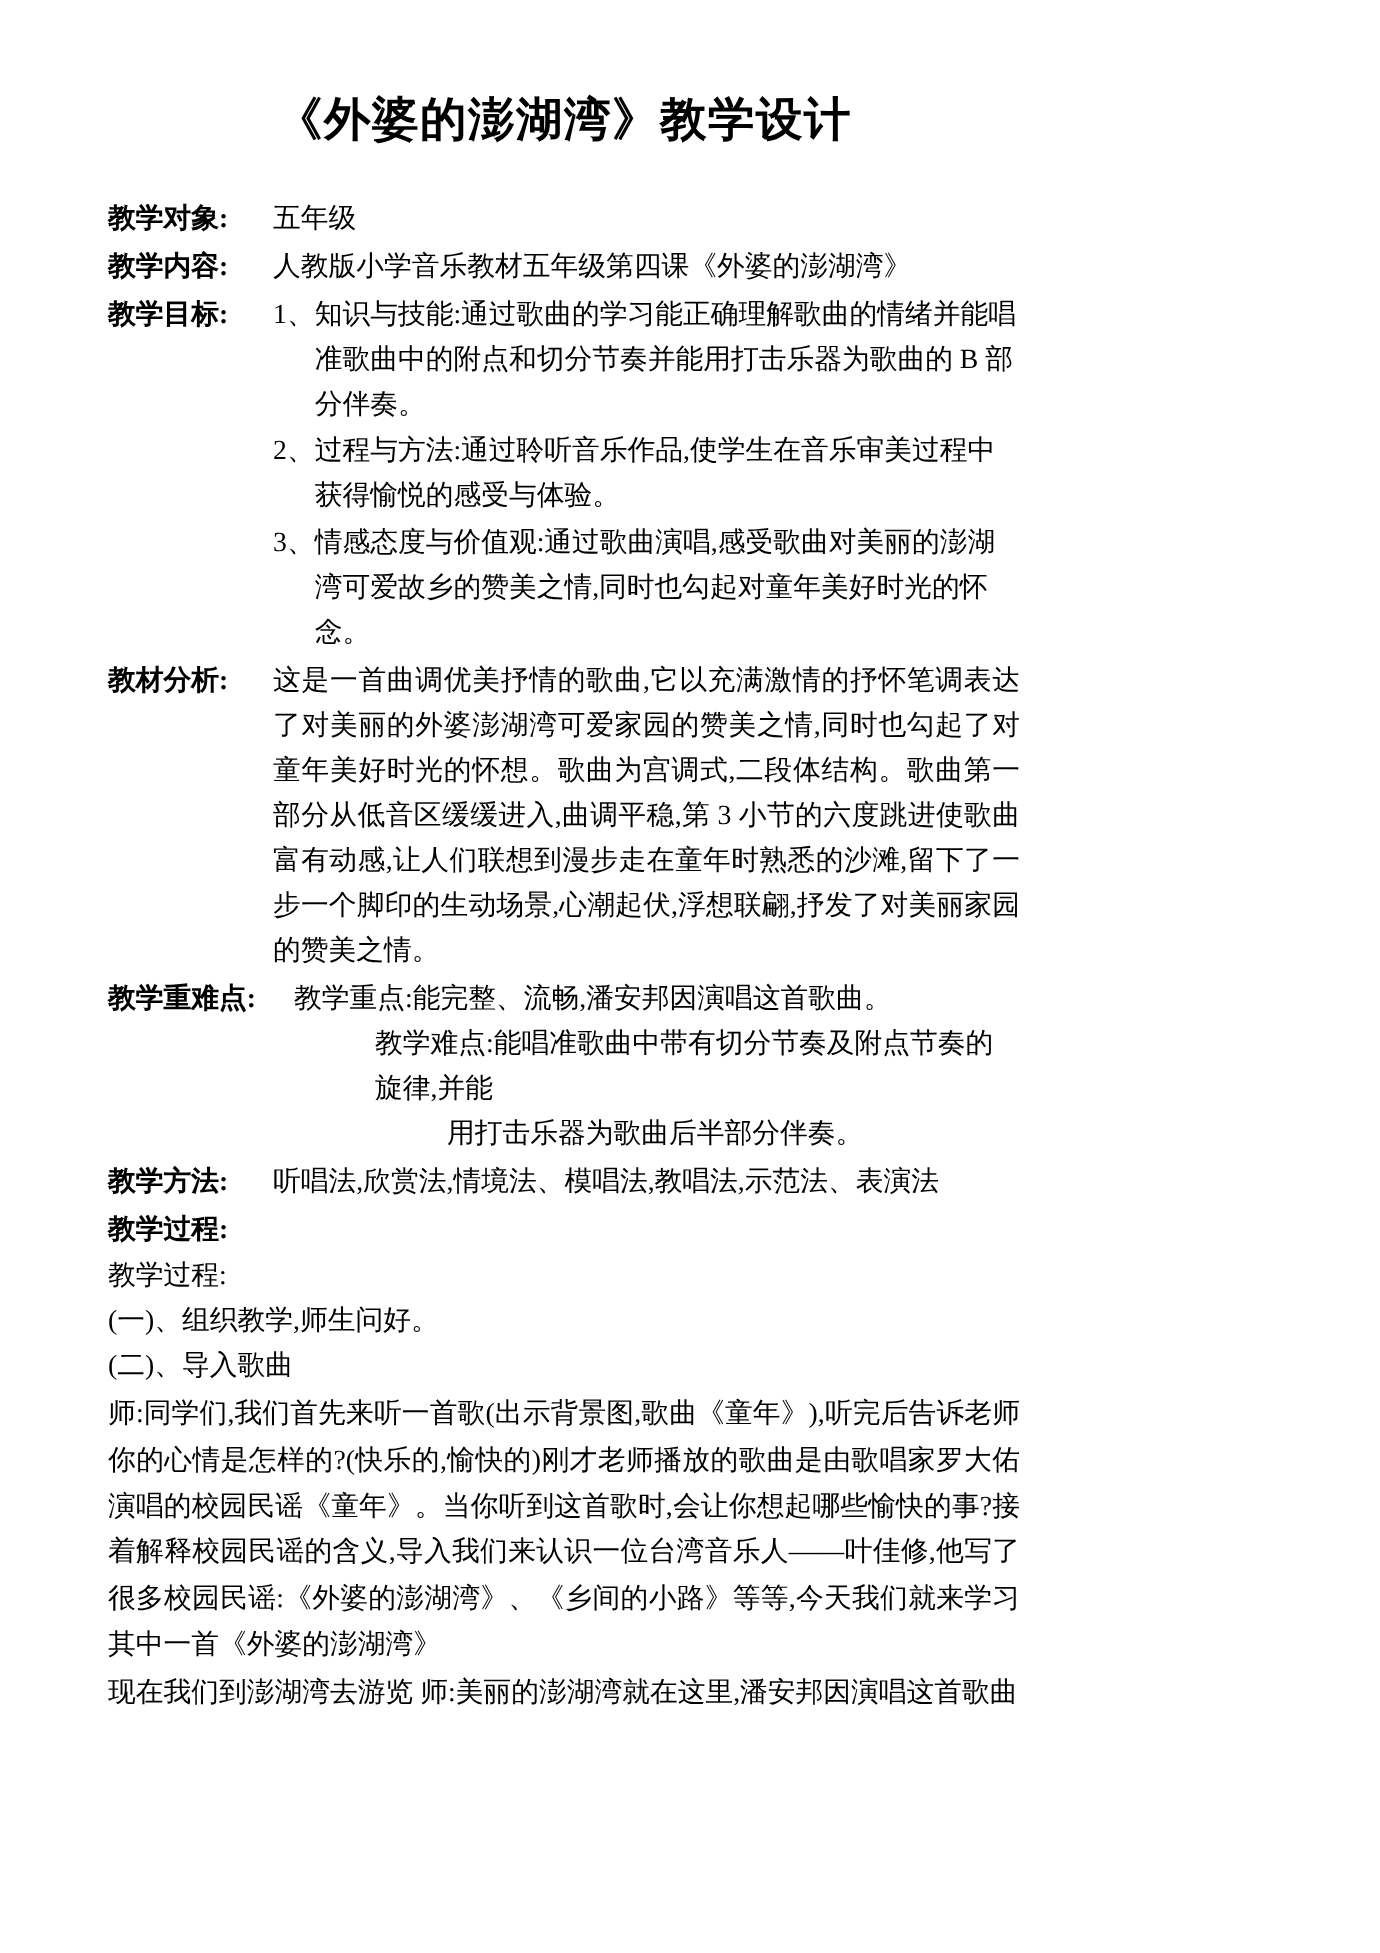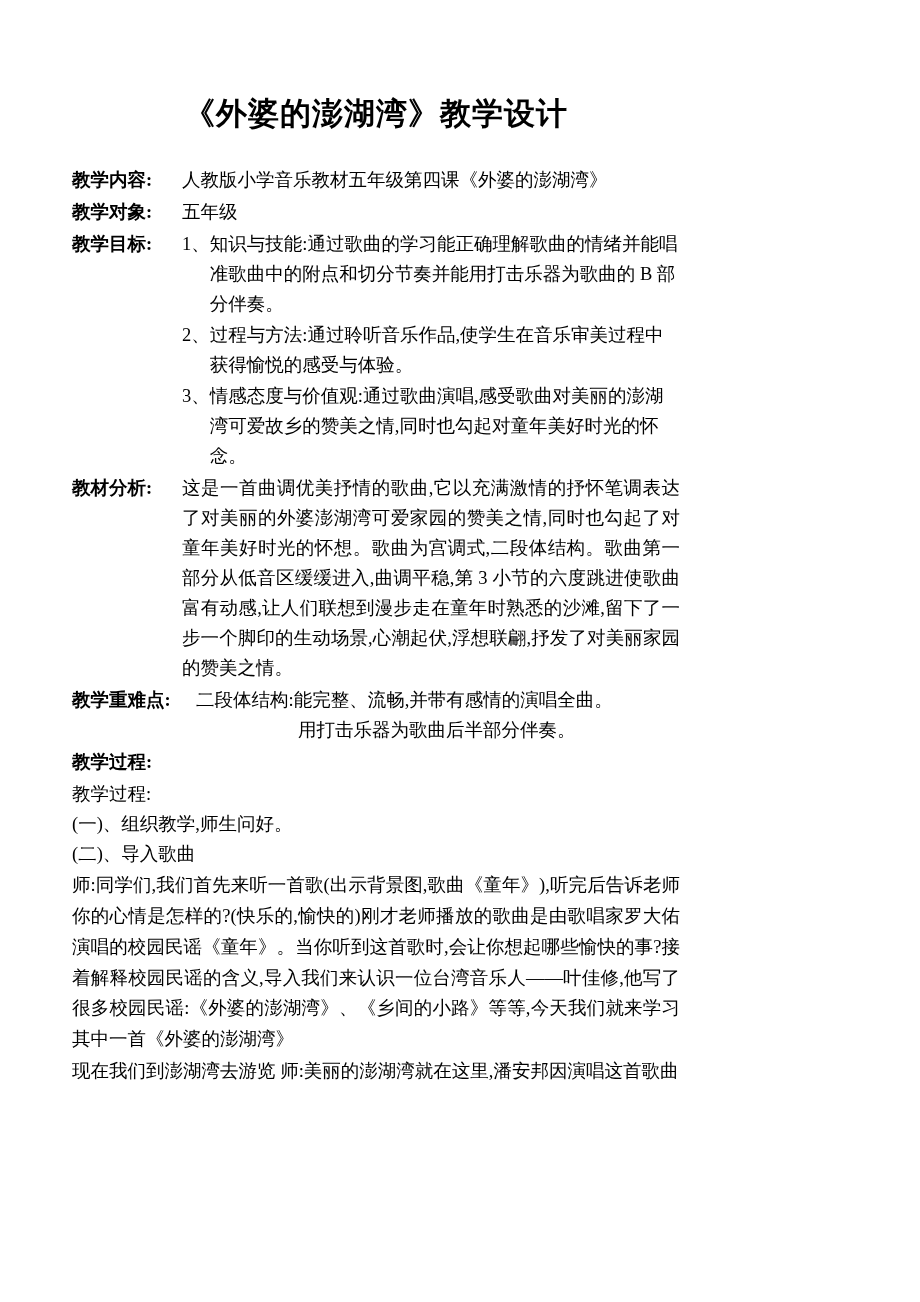--- a/index.html
+++ b/index.html
@@ -6,21 +6,21 @@
     margin: 0;
     padding: 0;
     background: #ffffff;
   }
   .page {
     width: 752px;
     height: 1302px;
     background: #ffffff;
     position: relative;
     box-sizing: border-box;
-    padding: 95px 72px 0 72px;
+    padding: 61px 72px 0 72px;
     font-family: "Liberation Serif", "DejaVu Serif", serif;
     color: #000000;
     overflow: hidden;
   }
   .doc-title {
     text-align: center;
     font-size: 31px;
     font-weight: bold;
     letter-spacing: 1px;
     margin: 0 0 34px 0;
@@ -92,27 +92,27 @@
   }
 </style>
 </head>
 <body>
 
 <div class="page">
 
   <div class="doc-title">《外婆的澎湖湾》教学设计</div>
 
   <div class="row">
-    <div class="label w1">教学内容:</div>
-    <div class="value">人教版小学音乐教材五年级第四课《外婆的澎湖湾》</div>
+    <div class="label w1">教学对象:</div>
+    <div class="value">五年级</div>
   </div>
 
   <div class="row">
-    <div class="label w1">教学对象:</div>
-    <div class="value">五年级</div>
+    <div class="label w1">教学内容:</div>
+    <div class="value">人教版小学音乐教材五年级第四课《外婆的澎湖湾》</div>
   </div>
 
   <div class="row">
     <div class="label w1">教学目标:</div>
     <div class="goals">
       <div class="goal-item">
         <div class="goal-num">1、</div>
         <div class="goal-text">知识与技能:通过歌曲的学习能正确理解歌曲的情绪并能唱准歌曲中的附点和切分节奏并能用打击乐器为歌曲的 B 部分伴奏。</div>
       </div>
       <div class="goal-item">
@@ -127,25 +127,30 @@
   </div>
 
   <div class="row">
     <div class="label w2">教材分析:</div>
     <div class="analysis-text">这是一首曲调优美抒情的歌曲,它以充满激情的抒怀笔调表达了对美丽的外婆澎湖湾可爱家园的赞美之情,同时也勾起了对童年美好时光的怀想。歌曲为宫调式,二段体结构。歌曲第一部分从低音区缓缓进入,曲调平稳,第 3 小节的六度跳进使歌曲富有动感,让人们联想到漫步走在童年时熟悉的沙滩,留下了一步一个脚印的生动场景,心潮起伏,浮想联翩,抒发了对美丽家园的赞美之情。</div>
   </div>
 
   <div class="row">
     <div class="label w2">教学重难点:</div>
     <div class="keydiff">
-      <div class="kd-line indent1">二段体结构:能完整、流畅,并带有感情的演唱全曲。</div>
+      <div class="kd-line indent1">教学重点:能完整、流畅,潘安邦因演唱这首歌曲。</div>
+      <div class="kd-line indent2">教学难点:能唱准歌曲中带有切分节奏及附点节奏的旋律,并能</div>
       <div class="kd-line kd-cont">用打击乐器为歌曲后半部分伴奏。</div>
     </div>
   </div>
 
+  <div class="row">
+    <div class="label w1">教学方法:</div>
+    <div class="value">听唱法,欣赏法,情境法、模唱法,教唱法,示范法、表演法</div>
+  </div>
 
   <div class="row">
     <div class="label w1">教学过程:</div>
   </div>
 
   <div class="sect-label">教学过程:</div>
 
   <div class="block">(一)、组织教学,师生问好。</div>
   <div class="block">(二)、导入歌曲</div>
 

